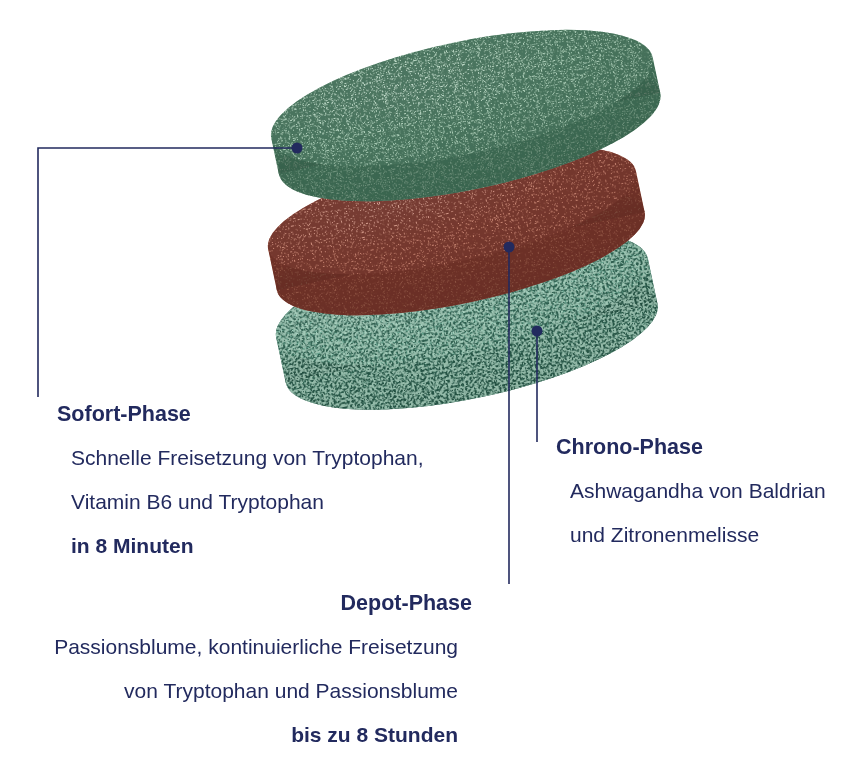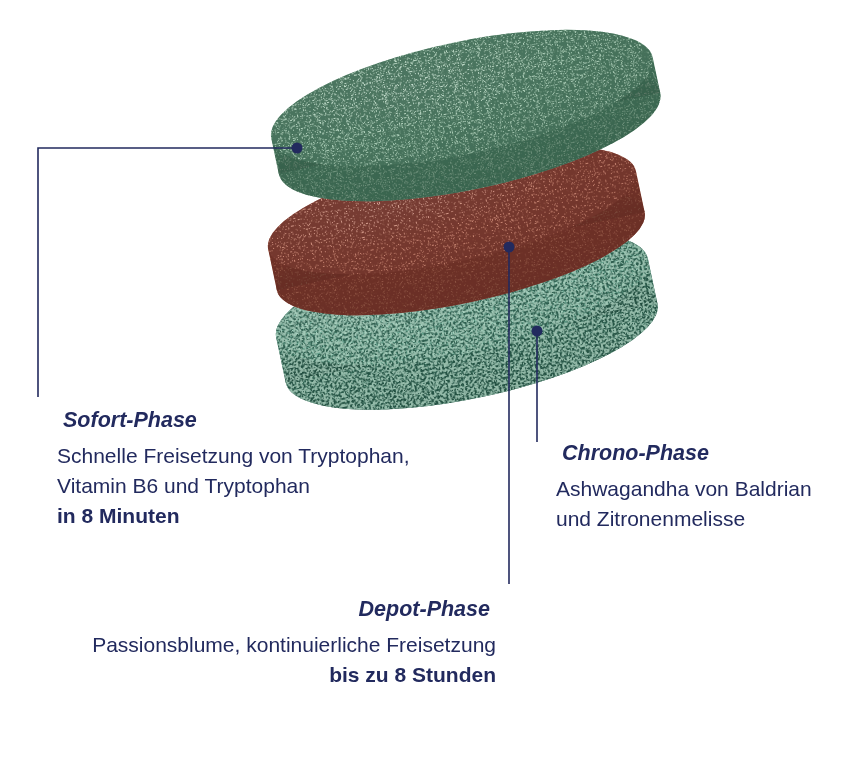--- a/index.html
+++ b/index.html
@@ -21,36 +21,35 @@
     top: 0;
   }
   .label {
     position: absolute;
     color: #222a5e;
     font-size: 21px;
     line-height: 30px;
     white-space: nowrap;
   }
   .label h3 {
-    margin: 6px;
+    margin: 0;
     font-size: 21.5px;
     line-height: 30px;
     font-weight: 700;
     color: #222a5e;
-    font-style: italic;
   }
   .label p {
-    margin: 0;
+    margin: 14px;
   }
   .label p.emph {
     font-weight: 700;
   }
   .label-sofort { left: 57px;  top: 399px; text-align: left; }
   .label-chrono { left: 556px; top: 432px; text-align: left; }
-  .label-depot  { right: 348px; top: 588px; text-align: right; }
+  .label-depot  { right: 372px; top: 588px; text-align: right; }
 </style>
 </head>
 <body>
 
 <div class="stage">
 
   <svg class="art" width="844" height="768" viewBox="0 0 844 768" xmlns="http://www.w3.org/2000/svg">
     <defs>
       <radialGradient id="sheen" cx="35%" cy="28%" r="80%">
         <stop offset="0%" stop-color="#ffffff" stop-opacity="0.38"></stop>
@@ -164,16 +163,17 @@
 
   <div class="label label-chrono">
     <h3>Chrono-Phase</h3>
     <p>Ashwagandha von Baldrian</p>
     <p>und Zitronenmelisse</p>
   </div>
 
   <div class="label label-depot">
     <h3>Depot-Phase</h3>
     <p>Passionsblume, kontinuierliche Freisetzung</p>
+    <p>von Tryptophan und Passionsblume</p>
     <p class="emph">bis zu 8 Stunden</p>
   </div>
 
 </div>
 
 </body></html>

